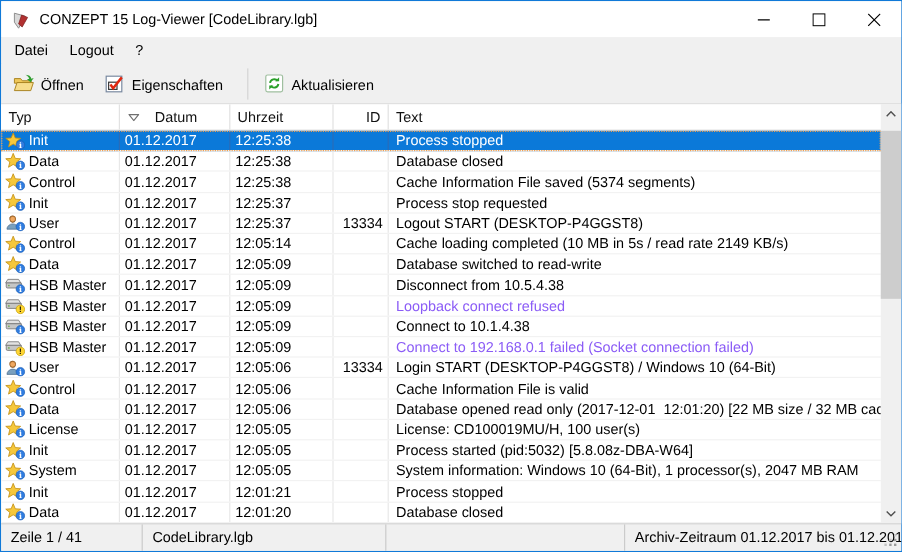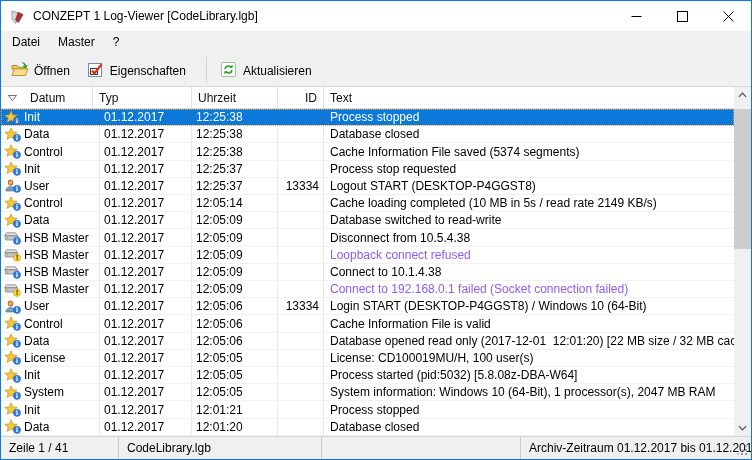--- a/index.html
+++ b/index.html
@@ -73,21 +73,21 @@
 
 <div class="window">
 
   <div class="titlebar">
     <span class="appicon">
       <svg width="17" height="17" viewBox="0 0 17 17">
         <path d="M3 3 l9 2.5 -5.5 10 -3.5 -5 Z" fill="#d9d9d9" stroke="#8a8a8a" stroke-width="0.8"></path>
         <path d="M9 4.5 l5 2 -4.5 8 -3 -2.5 Z" fill="#b23131" stroke="#7a1f1f" stroke-width="0.6"></path>
       </svg>
     </span>
-    <span class="title">CONZEPT 1 Log-Viewer [CodeLibrary.lgb]</span>
+    <span class="title">CONZEPT 15 Log-Viewer [CodeLibrary.lgb]</span>
     <div class="winbtns">
       <div class="winbtn">
         <svg width="11" height="11" viewBox="0 0 11 11">
             <line x1="0.5" y1="5.5" x2="10.5" y2="5.5" stroke="#000" stroke-width="1"></line>
           </svg>
       </div>
       <div class="winbtn">
         <svg width="11" height="11" viewBox="0 0 11 11">
             <rect x="0.5" y="0.5" width="10" height="10" fill="none" stroke="#000" stroke-width="1"></rect>
           </svg>
@@ -95,21 +95,21 @@
       <div class="winbtn">
         <svg width="11" height="11" viewBox="0 0 11 11">
             <path d="M0.5 0.5 L10.5 10.5 M10.5 0.5 L0.5 10.5" stroke="#000" stroke-width="1" fill="none"></path>
           </svg>
       </div>
     </div>
   </div>
 
   <div class="menubar">
     <span class="menuitem">Datei</span>
-    <span class="menuitem">Master</span>
+    <span class="menuitem">Logout</span>
     <span class="menuitem">?</span>
   </div>
 
   <div class="toolbar">
     <div class="tbtn">
       <span class="ticon">
         <svg width="18" height="17" viewBox="0 0 18 17">
           <path d="M1 4.5 h5.2 l1.4 1.8 h7.4 v2 h-14 Z" fill="#f0c85a" stroke="#a8821e" stroke-width="0.8"></path>
           <path d="M1 14.5 L3.2 7.8 h13.6 l-2.2 6.7 Z" fill="#f7dd8b" stroke="#a8821e" stroke-width="0.8"></path>
           <path d="M10.2 1.2 c3.4 0.2 4.6 1.6 4.9 3.4 l2 -0.5 -2.6 3.4 -3 -2.4 1.9 -0.5 c-0.5 -1.6 -1.6 -2.5 -3.2 -3.4 Z" fill="#2f9e2f"></path>
@@ -138,31 +138,31 @@
           <path d="M4.4 13.6 v-3.4 h3.4 Z" fill="#2aa02a"></path>
         </svg>
       </span>
       <span>Aktualisieren</span>
     </div>
   </div>
 
   <div class="tablearea">
     <div class="tablemain">
       <div class="thead">
+        <div class="th c-typ">
+          <span>Typ</span>
+        </div>
         <div class="th c-datum">
           <span class="sortglyph">
             <svg width="9" height="6" viewBox="0 0 9 6">
                 <polygon points="0.5,0.5 8.5,0.5 4.5,5.5" fill="none" stroke="#707070"></polygon>
               </svg>
           </span>
           <span>Datum</span>
         </div>
-        <div class="th c-typ">
-          <span>Typ</span>
-        </div>
         <div class="th c-zeit">
           <span>Uhrzeit</span>
         </div>
         <div class="th c-id">
           <span>ID</span>
         </div>
         <div class="th c-text">
           <span>Text</span>
         </div>
       </div>

